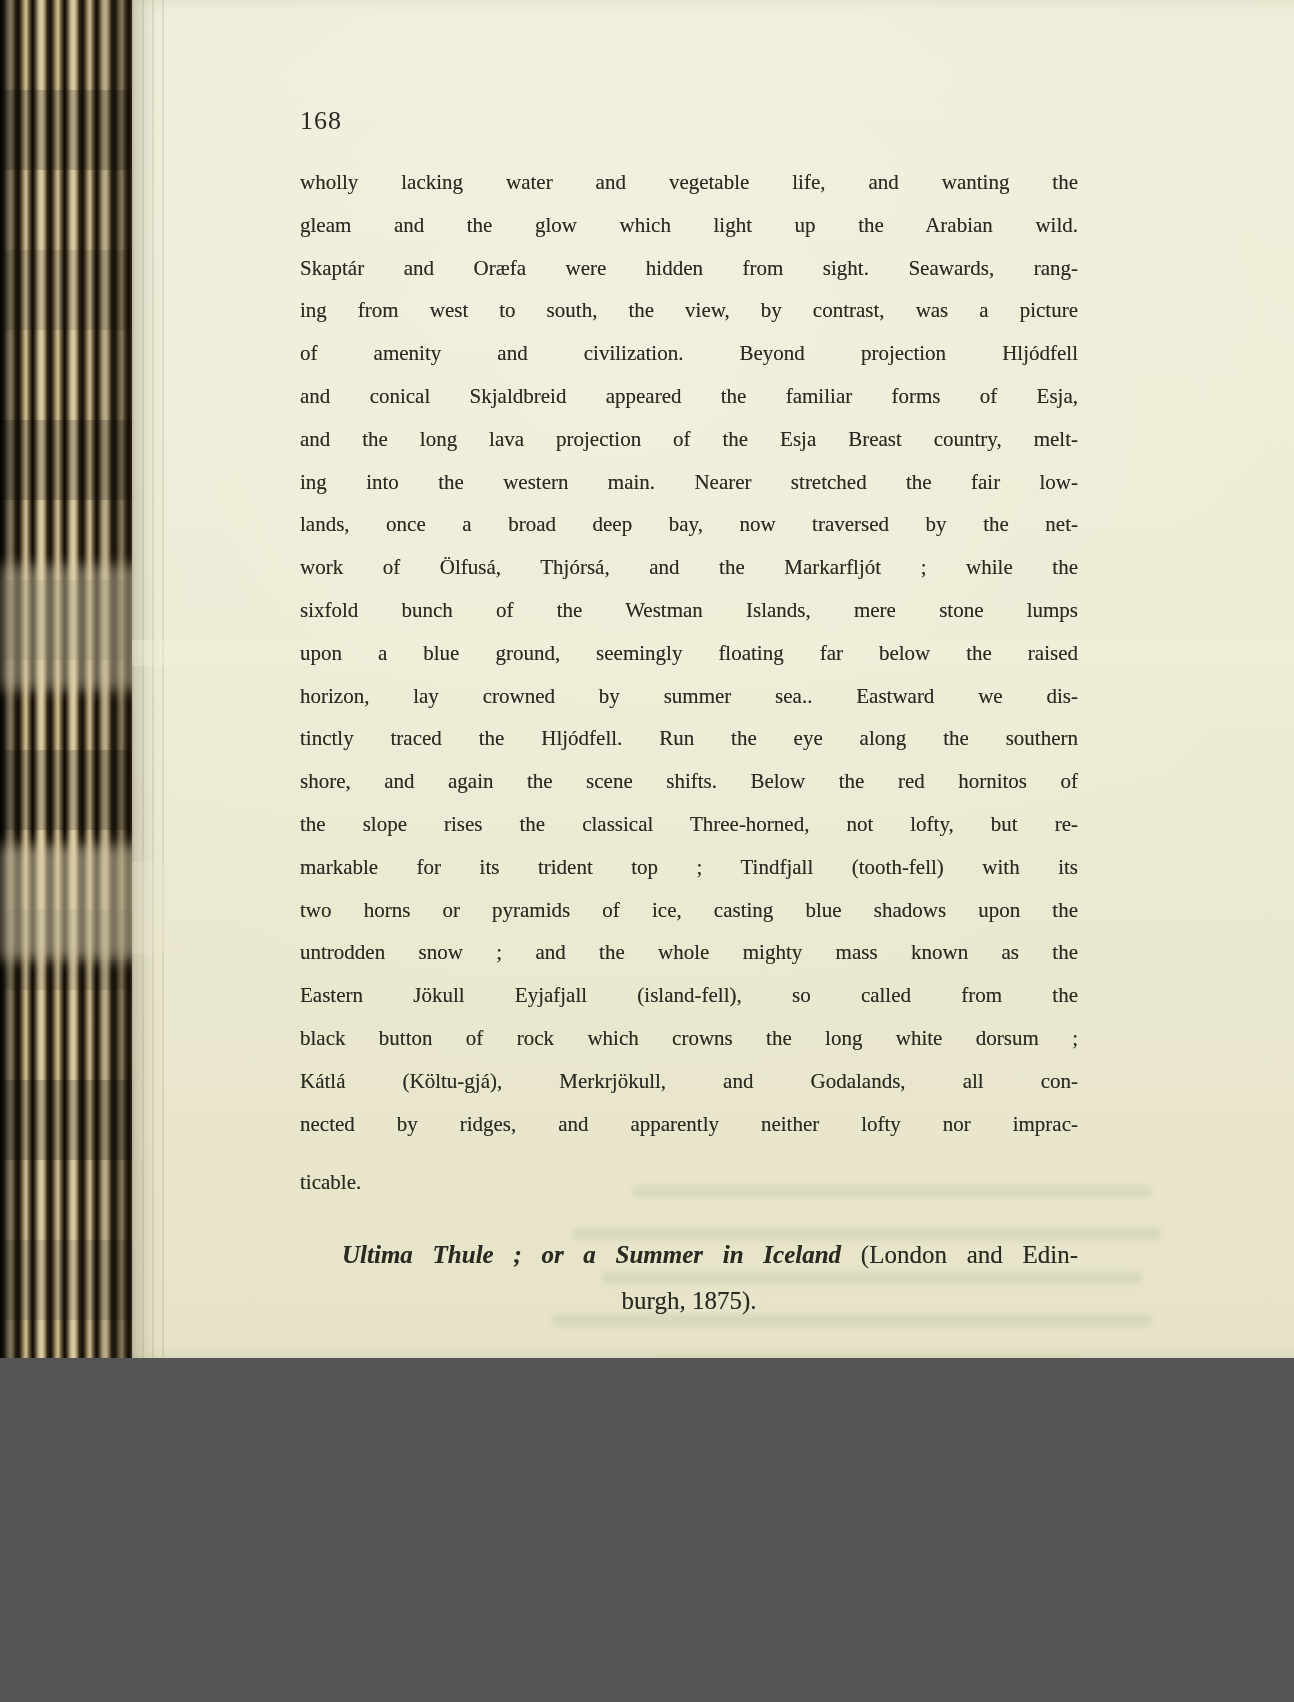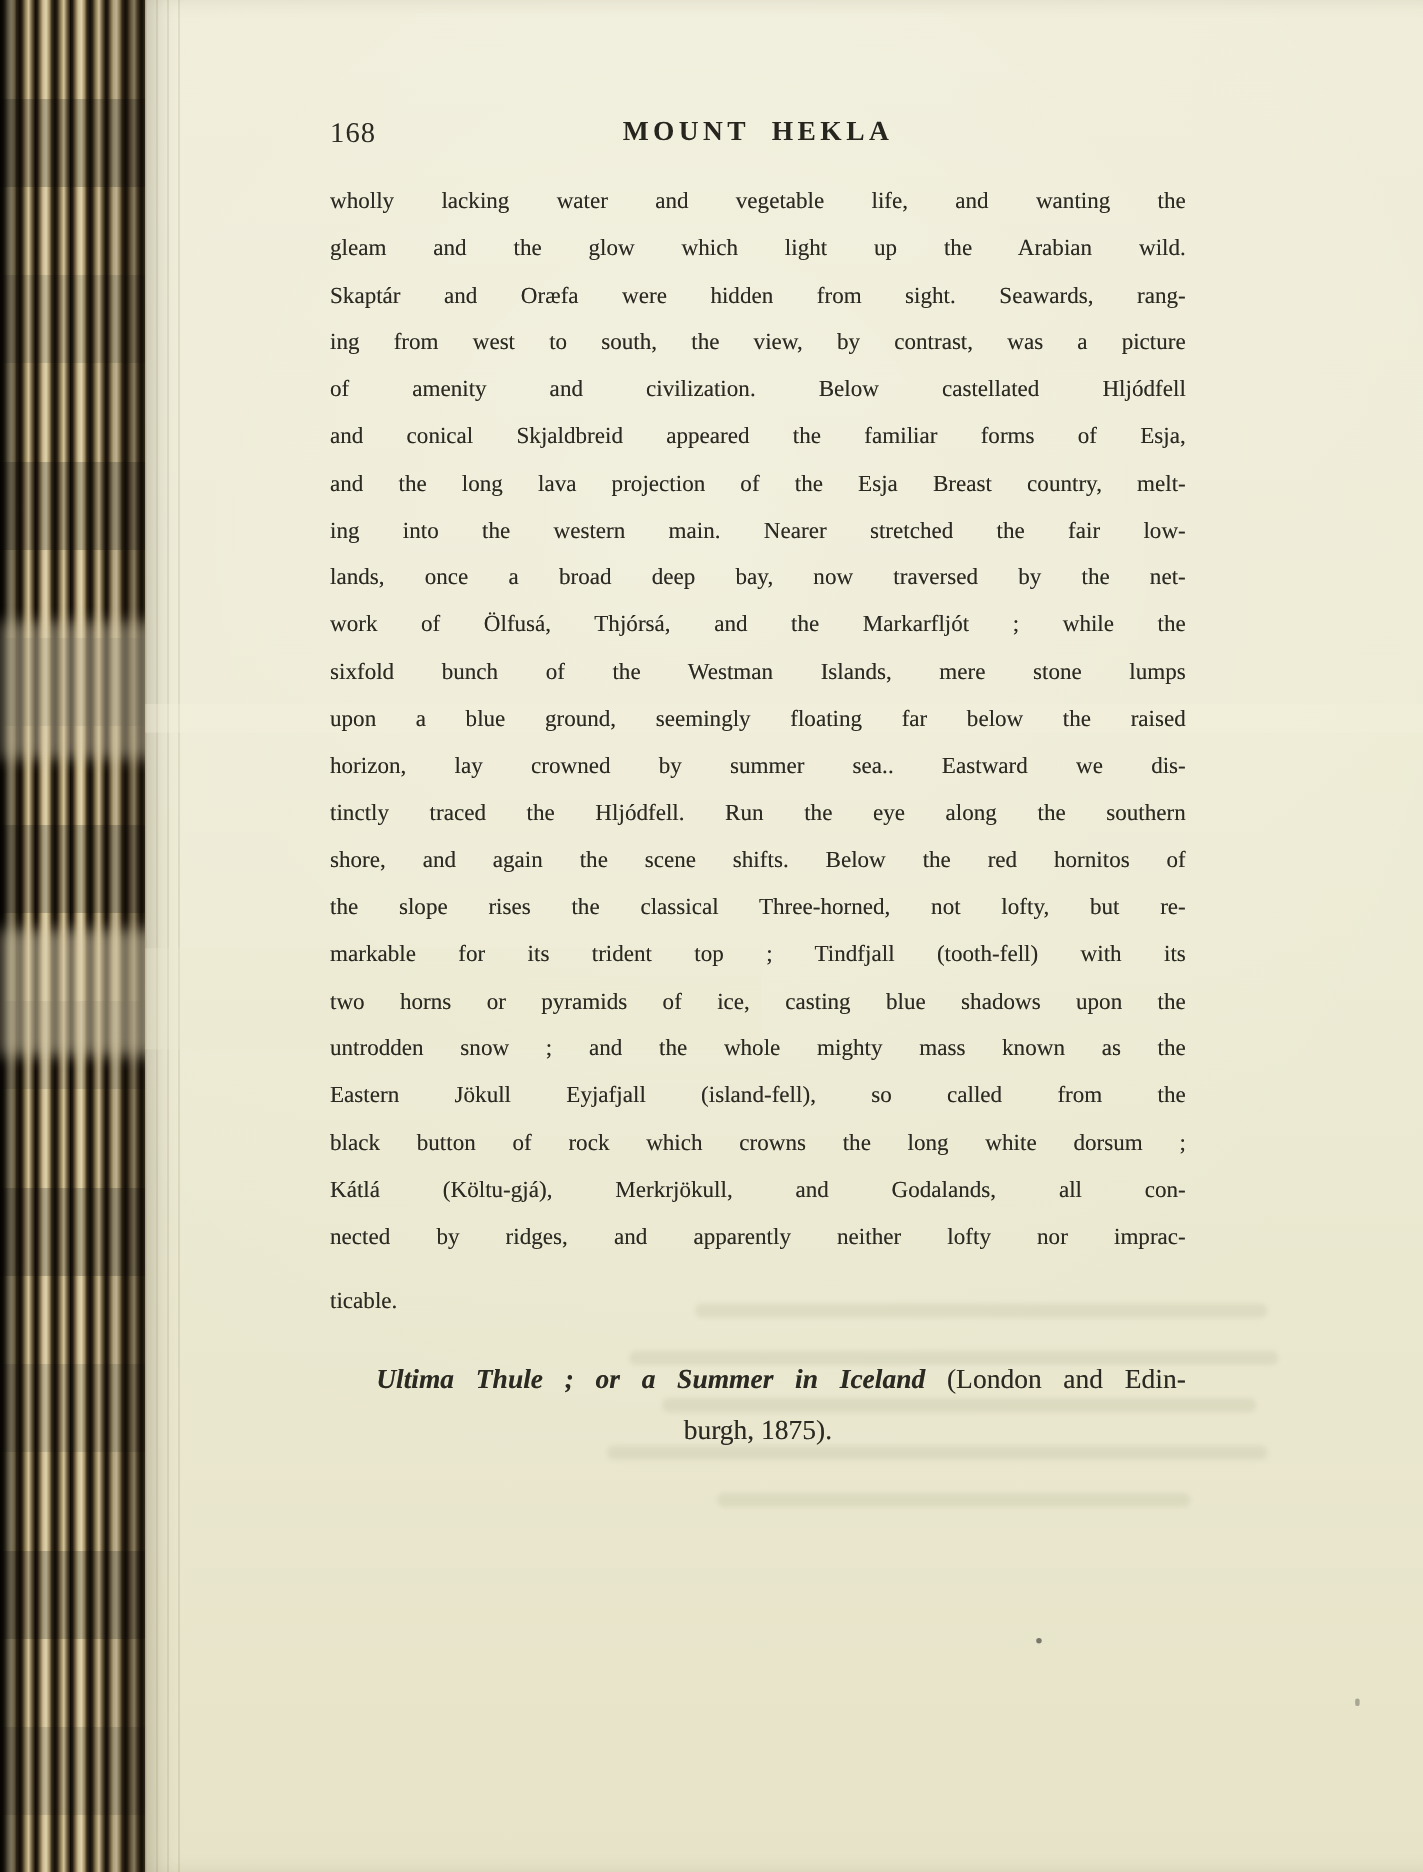--- a/index.html
+++ b/index.html
@@ -4,23 +4,23 @@
 <style>
   html, body {
     margin: 0;
     padding: 0;
     background: #555;
   }
 
   .scan {
     position: relative;
     width: 1294px;
-    height: 1702px;
+    height: 1358px;
     overflow: hidden;
-    background: #0369a1;
+    background: #fef9c3;
     font-family: "Liberation Serif", "DejaVu Serif", serif;
     box-shadow: inset -12px 0 20px -10px rgba(90,80,50,0.38),
                 inset 0 -14px 22px -12px rgba(90,80,50,0.30),
                 inset 0 10px 16px -12px rgba(60,50,30,0.25);
   }
 
   
   .book-edge {
     position: absolute;
     left: 0; top: 0;
@@ -197,29 +197,28 @@
   <div class="edge-smear-1"></div>
   <div class="edge-smear-2"></div>
 
   <div class="page">
     <div class="inner-page-edges"></div>
     <div class="smudge-band-1"></div>
     <div class="smudge-band-2"></div>
 
     <div class="page-number">168</div>
 
-    <div class="running-title">MOUNT HEKLA</div>
 
     <div class="body-text">
 
     <div class="jline">wholly lacking water and vegetable life, and wanting the</div>
         <div class="jline">gleam and the glow which light up the Arabian wild.</div>
         <div class="jline">Skaptár and Oræfa were hidden from sight. Seawards, rang-</div>
         <div class="jline">ing from west to south, the view, by contrast, was a picture</div>
-        <div class="jline">of amenity and civilization. Below castellated Hljódfell</div>
+        <div class="jline">of amenity and civilization. Beyond projection Hljódfell</div>
         <div class="jline">and conical Skjaldbreid appeared the familiar forms of Esja,</div>
         <div class="jline">and the long lava projection of the Esja Breast country, melt-</div>
         <div class="jline">ing into the western main. Nearer stretched the fair low-</div>
         <div class="jline">lands, once a broad deep bay, now traversed by the net-</div>
         <div class="jline">work of Ölfusá, Thjórsá, and the Markarfljót ; while the</div>
         <div class="jline">sixfold bunch of the Westman Islands, mere stone lumps</div>
         <div class="jline">upon a blue ground, seemingly floating far below the raised</div>
         <div class="jline">horizon, lay crowned by summer sea.. Eastward we dis-</div>
         <div class="jline">tinctly traced the Hljódfell. Run the eye along the southern</div>
         <div class="jline">shore, and again the scene shifts. Below the red hornitos of</div>

